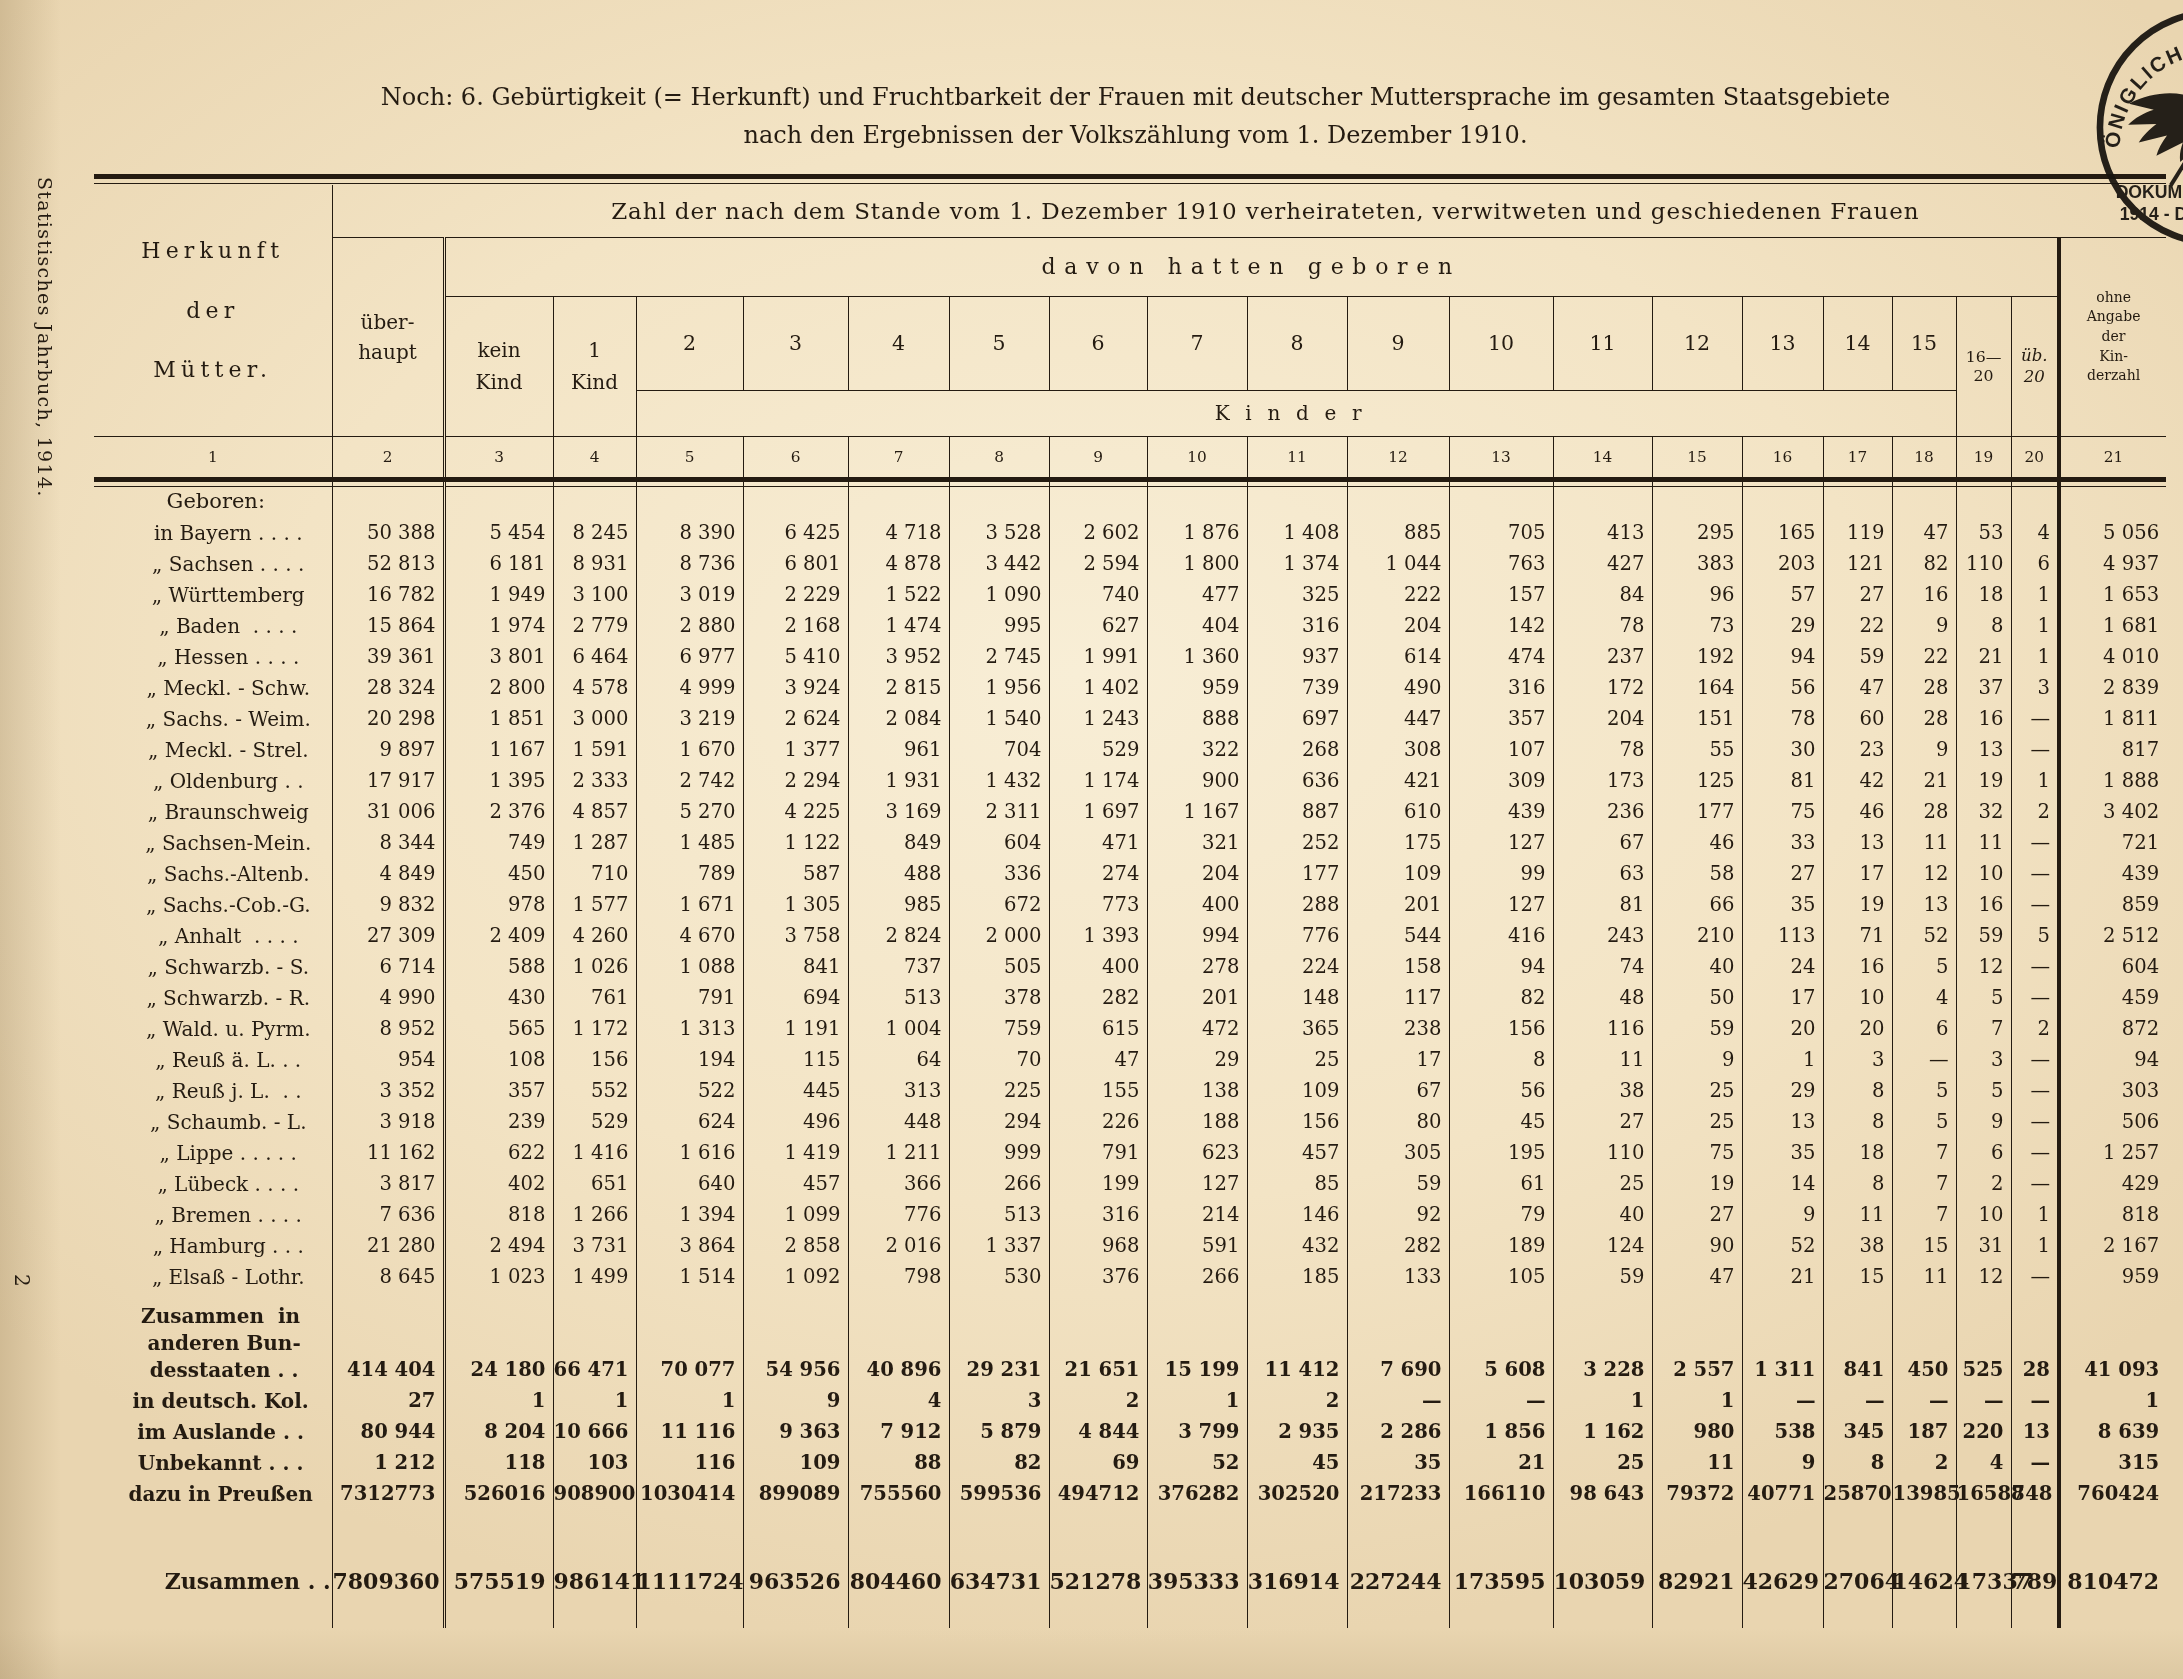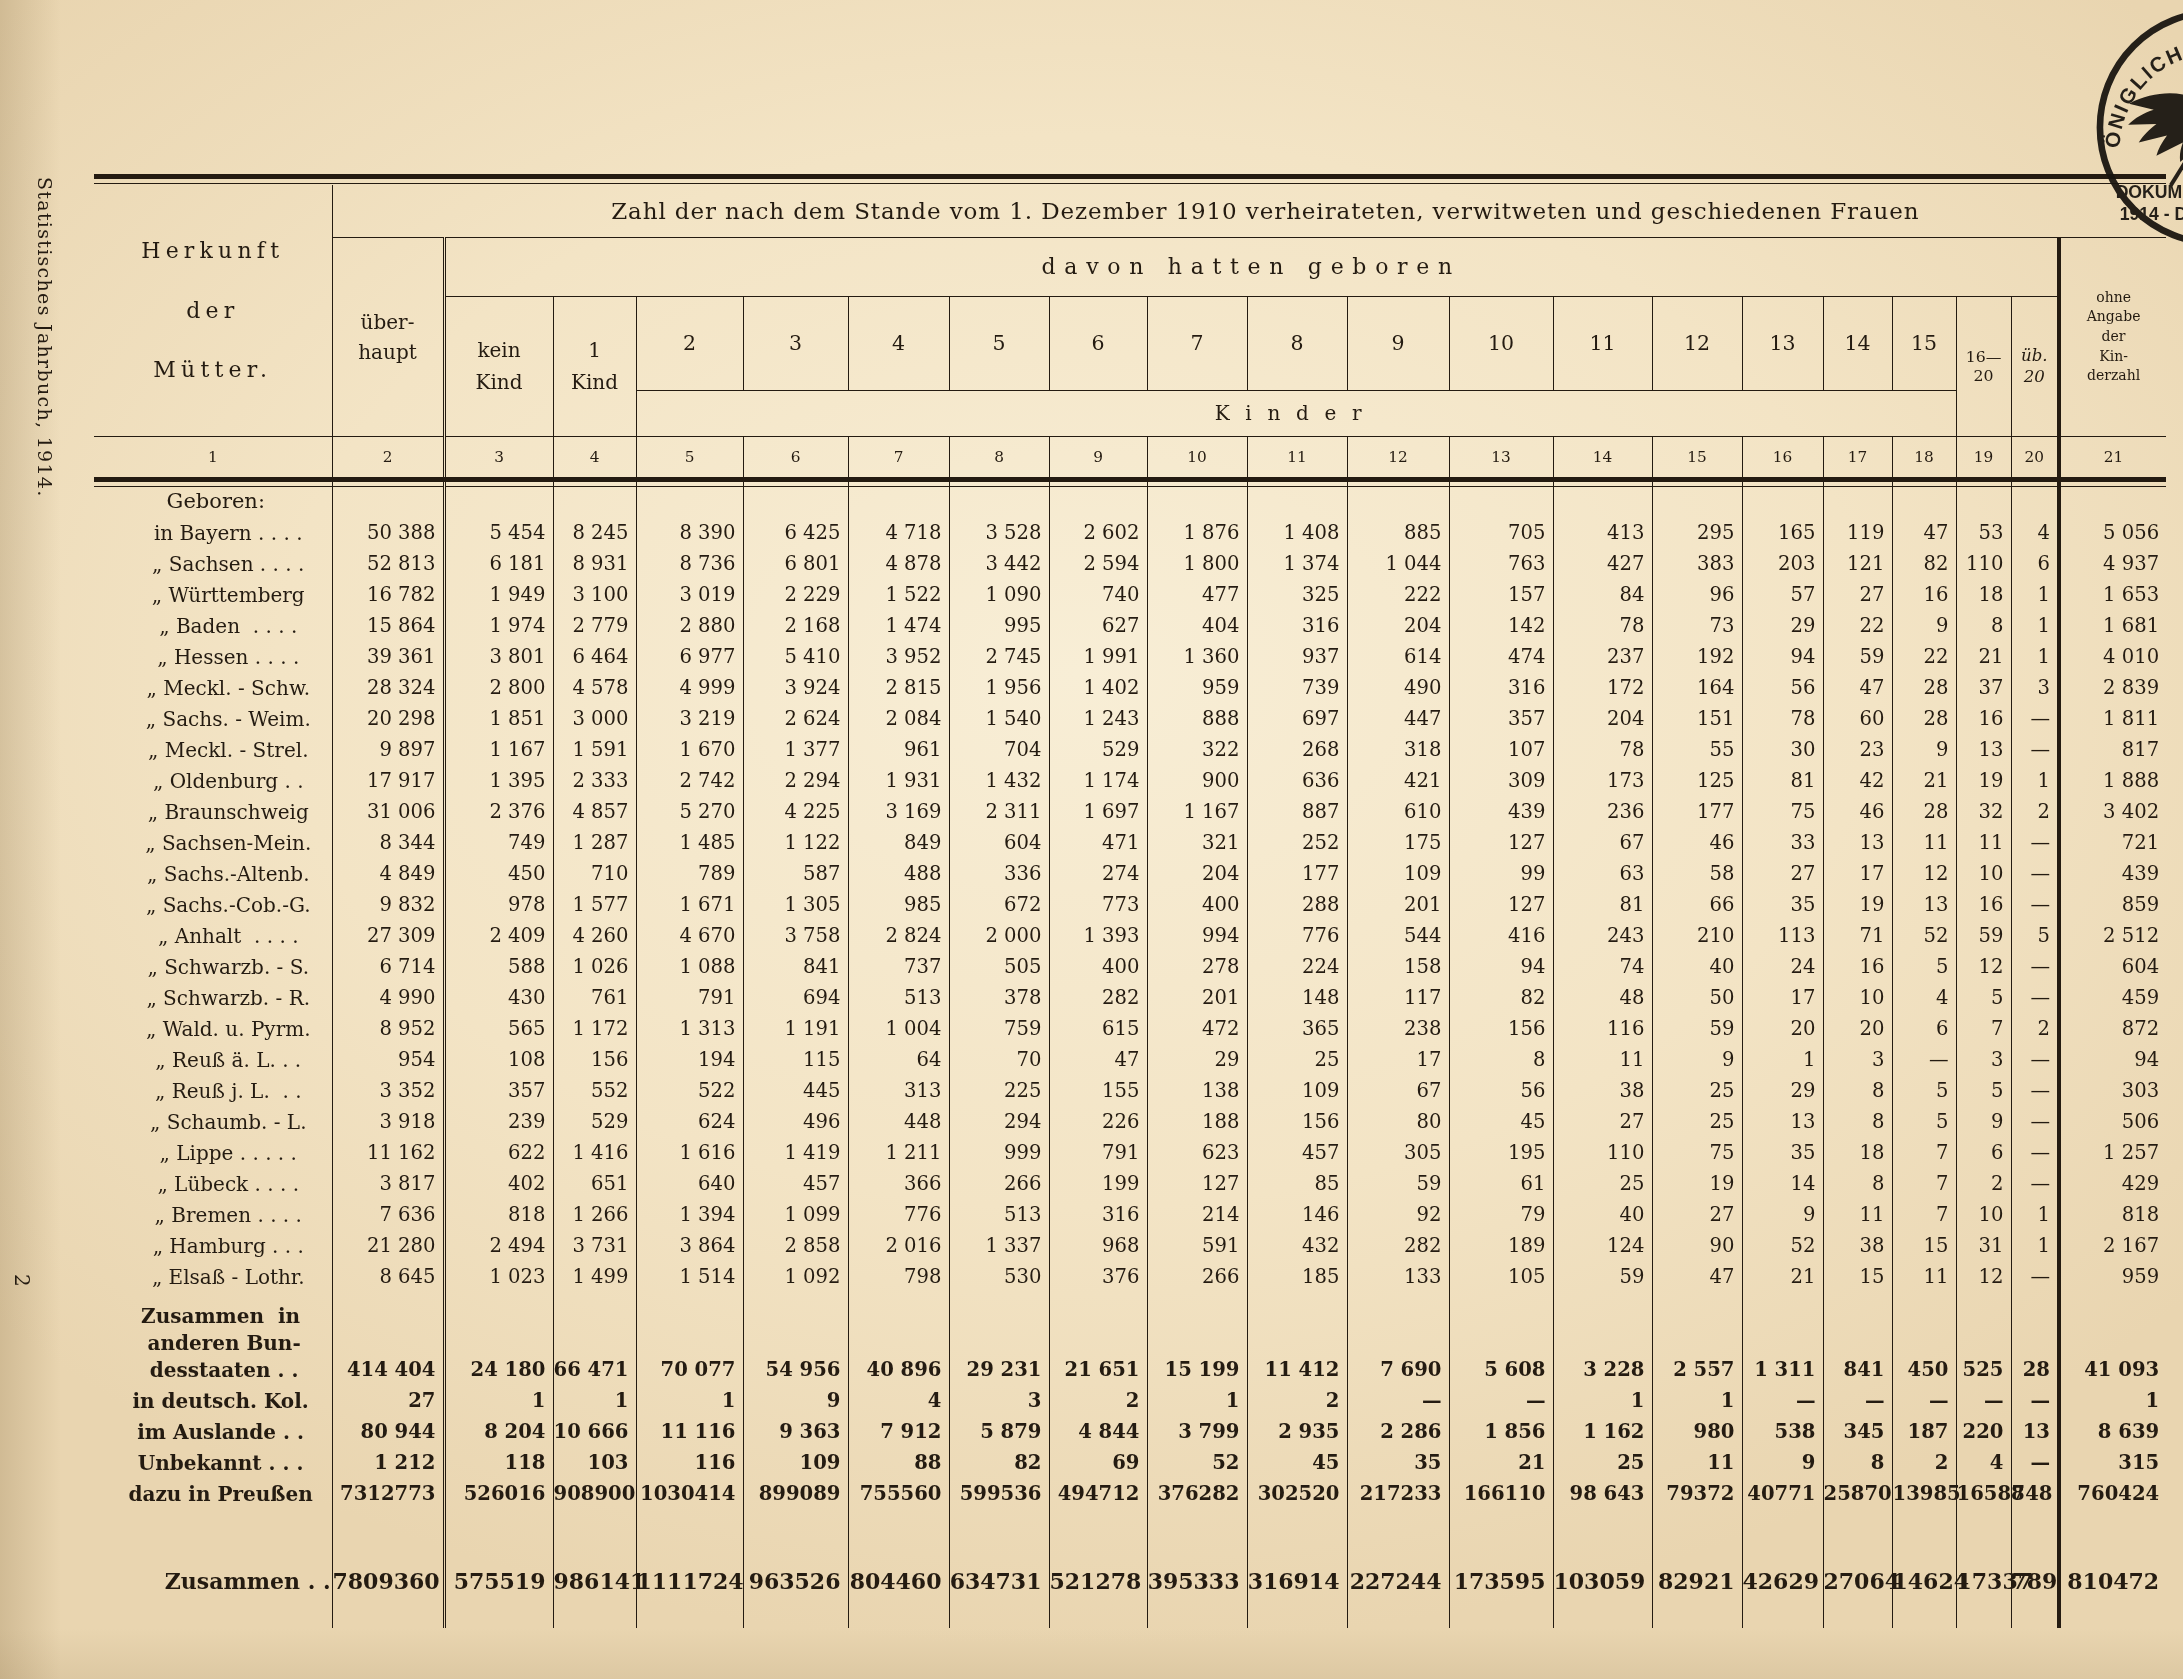--- a/index.html
+++ b/index.html
@@ -66,20 +66,22 @@
   .stamp text{font-family:"Liberation Sans", sans-serif; fill:#17130e;}
 </style>
 </head>
 <body>
 
 <div class="page">
 
   <div class="margin-left vtext">Statistisches Jahrbuch, 1914.</div>
   <div class="sheet-mark vtext">2</div>
 
+  <div class="title">Noch: 6. Gebürtigkeit (= Herkunft) und Fruchtbarkeit der Frauen mit deutscher Muttersprache im gesamten Staatsgebiete
+nach den Ergebnissen der Volkszählung vom 1. Dezember 1910.</div>
 
   <div class="tablewrap">
     <div class="rule-double"></div>
     <table>
       <colgroup>
         <col style="width:238px">
           <col style="width:112px">
           <col style="width:109px">
           <col style="width:83px">
         <col style="width:107px">
@@ -380,21 +382,21 @@
             <td class="num">9 897</td>
             <td class="num">1 167</td>
             <td class="num">1 591</td>
             <td class="num">1 670</td>
             <td class="num">1 377</td>
             <td class="num">961</td>
             <td class="num">704</td>
             <td class="num">529</td>
             <td class="num">322</td>
             <td class="num">268</td>
-            <td class="num">318</td>
+            <td class="num">308</td>
             <td class="num">107</td>
             <td class="num">78</td>
             <td class="num">55</td>
             <td class="num">30</td>
             <td class="num">23</td>
             <td class="num">9</td>
             <td class="num">13</td>
             <td class="num">—</td>
             <td class="num">817</td>
           </tr>

